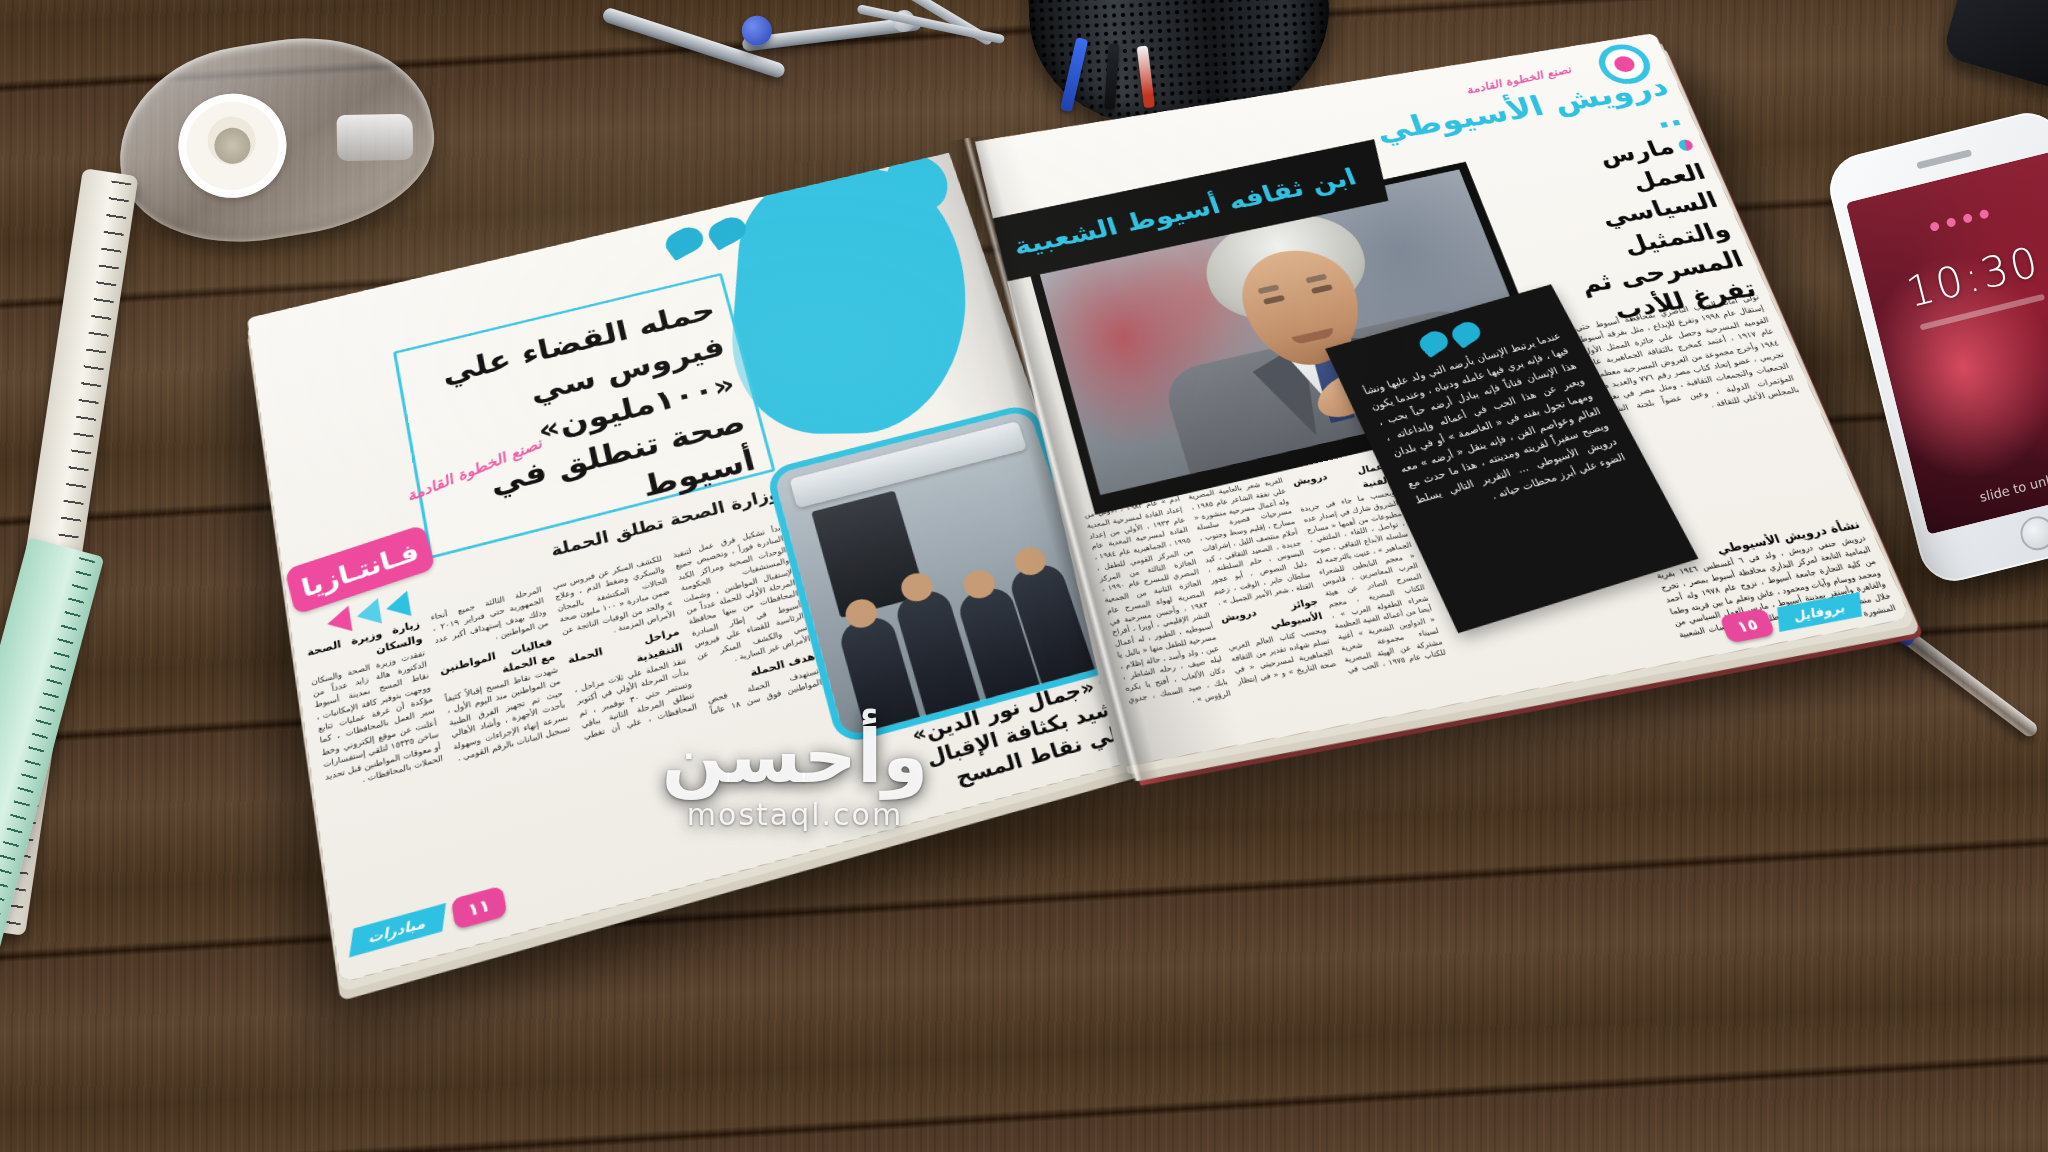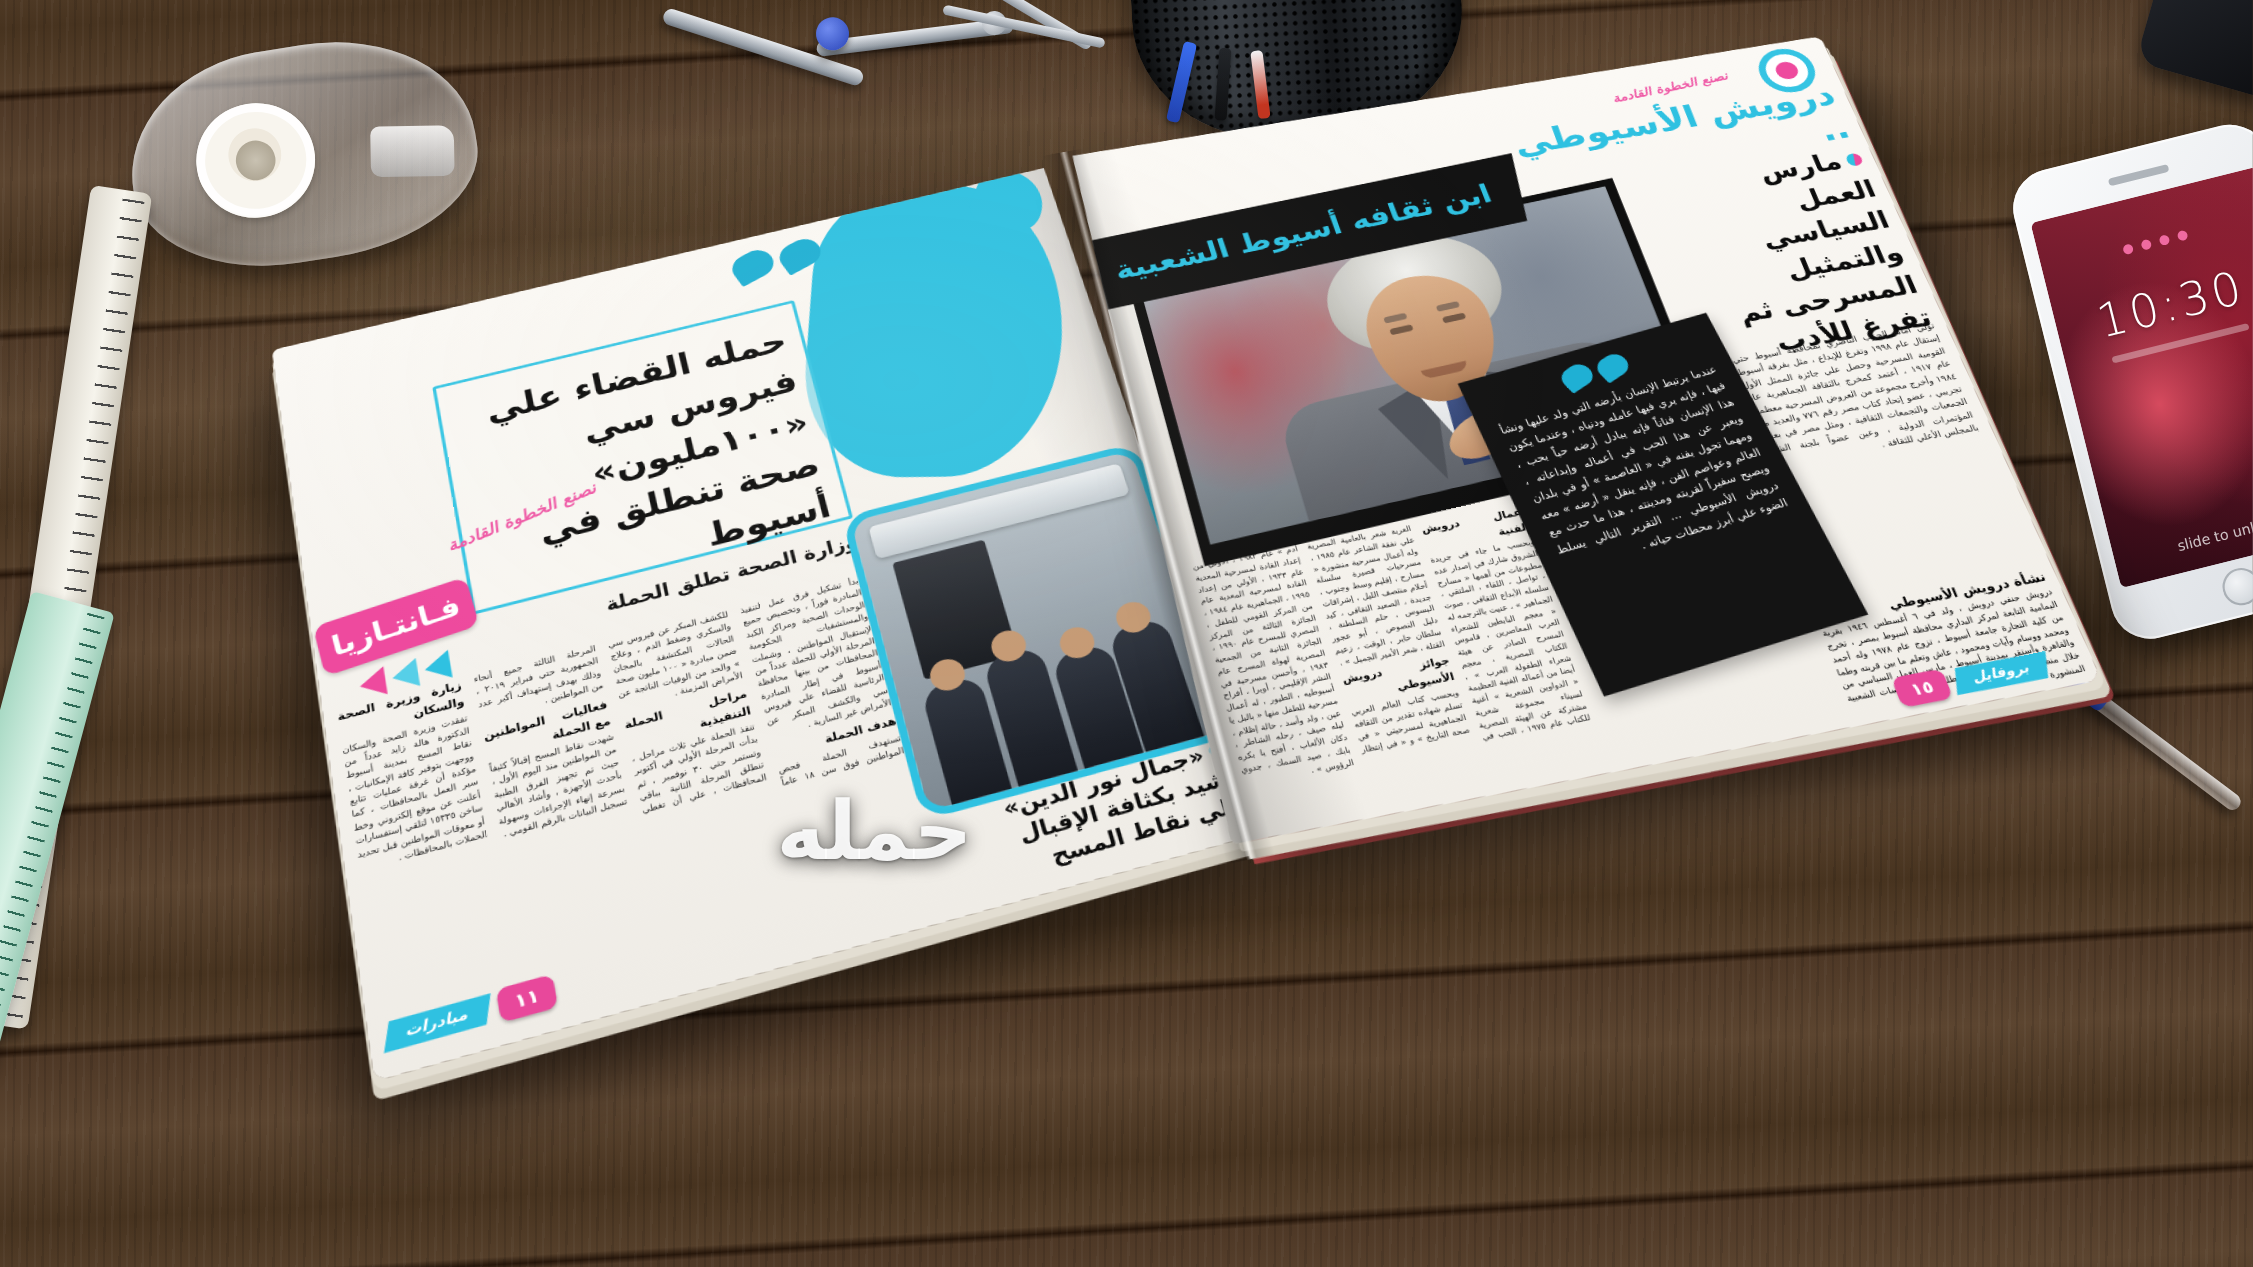--- a/index.html
+++ b/index.html
@@ -355,17 +355,18 @@
       </div>
       <div class="abs rp-ribbon">
         <div class="ribbon-band">بروفايل</div>
         <div class="num-badge">١٥</div>
       </div>
     </div>
     <div class="abs spine"></div>
   </div>
 
   <div class="abs watermark">
-    <div class="wm-logo">حمله</div>
+    <div class="wm-logo">وأحسن</div>
+    <div class="wm-domain">mostaql.com</div>
   </div>
 
   <div class="light-overlay"></div>
 </div>
 
 </body></html>

